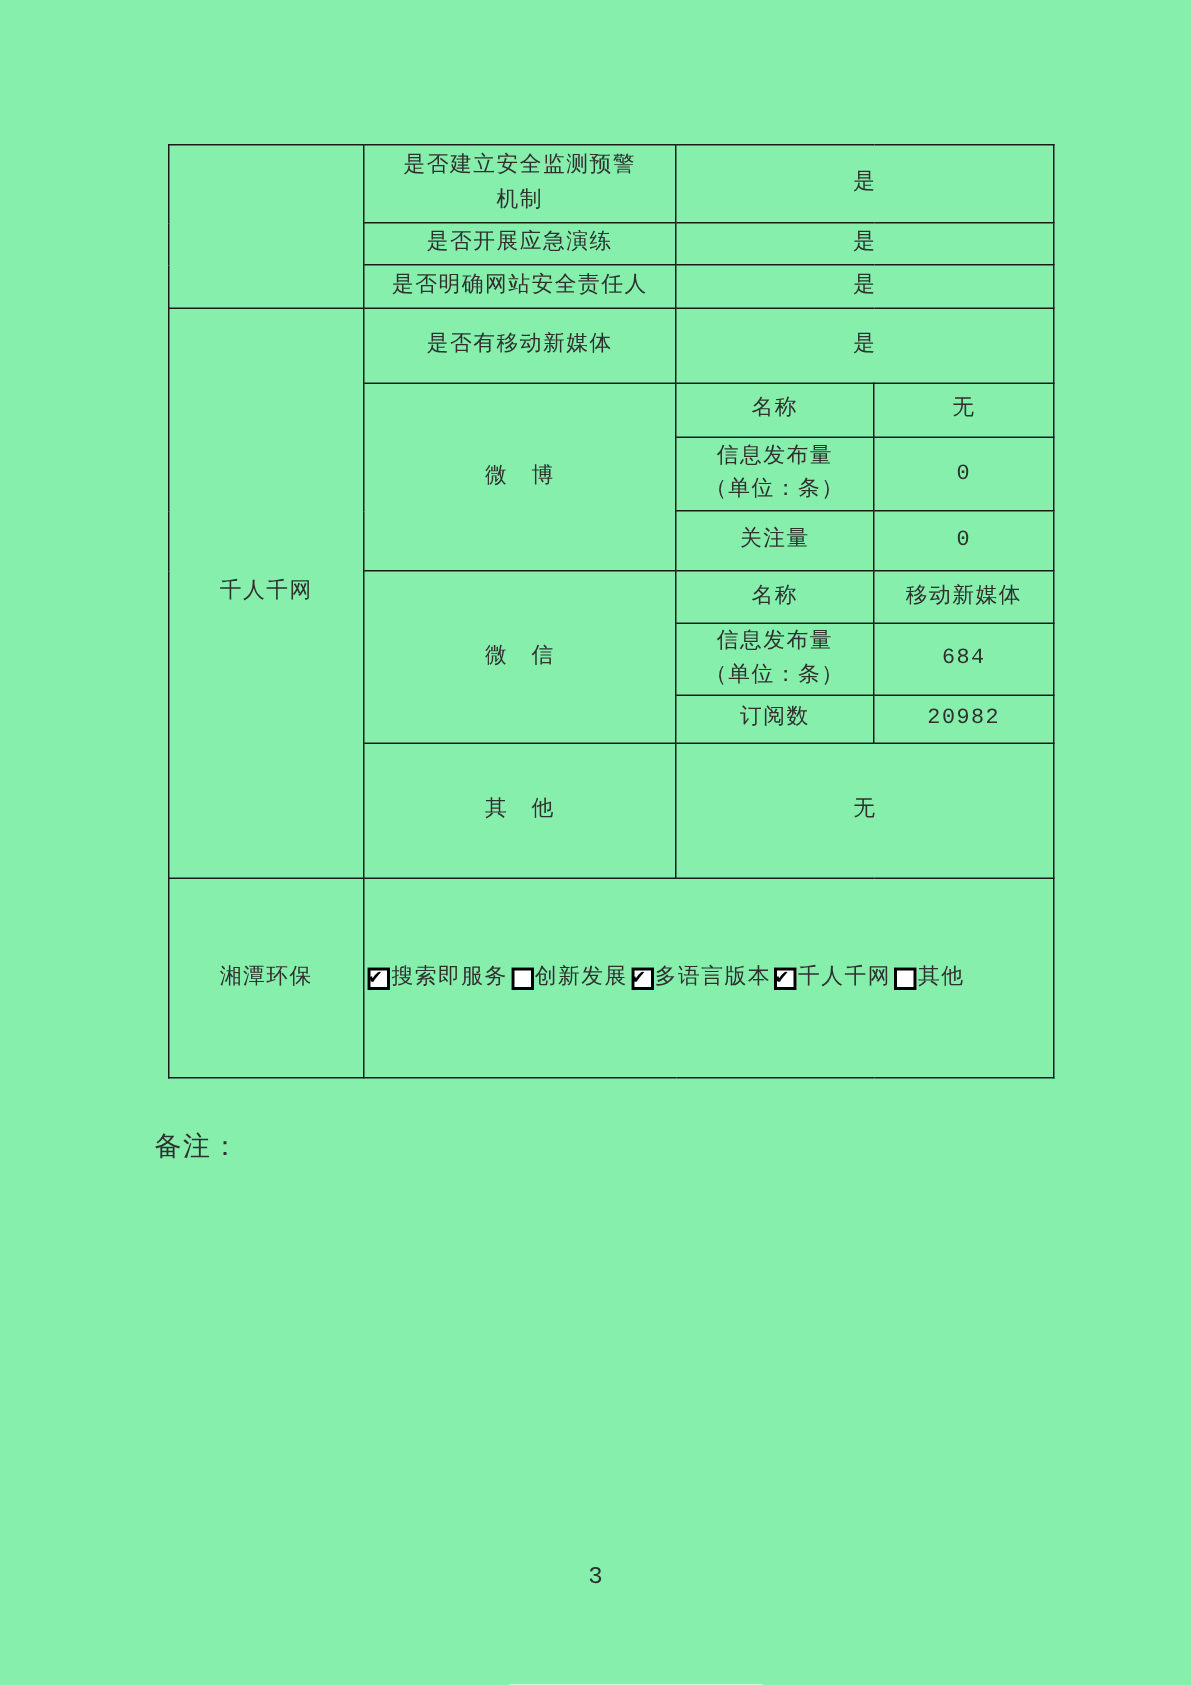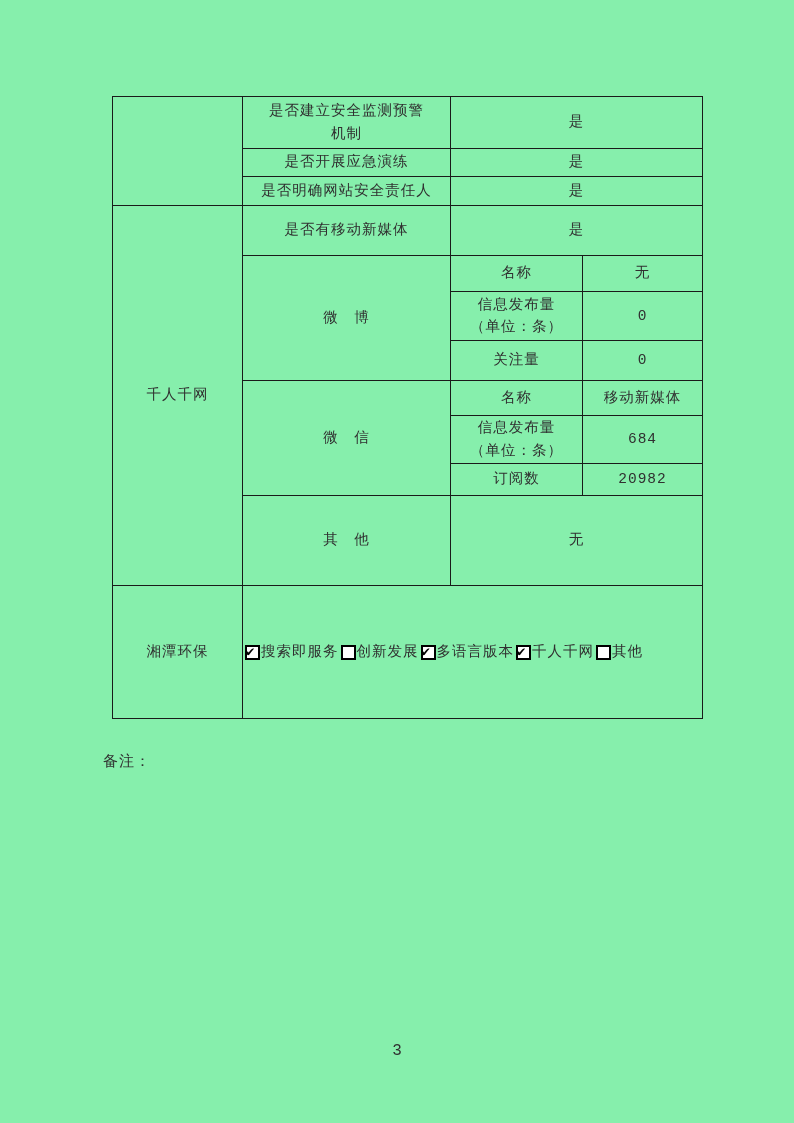--- a/index.html
+++ b/index.html
@@ -61,21 +61,21 @@
     left: -1px;
     top: -5px;
     font-size: 14px;
     font-weight: bold;
     color: #000;
   }
   .remark {
     position: absolute;
     left: 103px;
     top: 752px;
-    font-size: 15px;
+    font-size: 18px;
     letter-spacing: 1px;
   }
   .page-number {
     position: absolute;
     left: 0;
     top: 1042px;
     width: 100%;
     text-align: center;
     font-size: 16px;
   }

